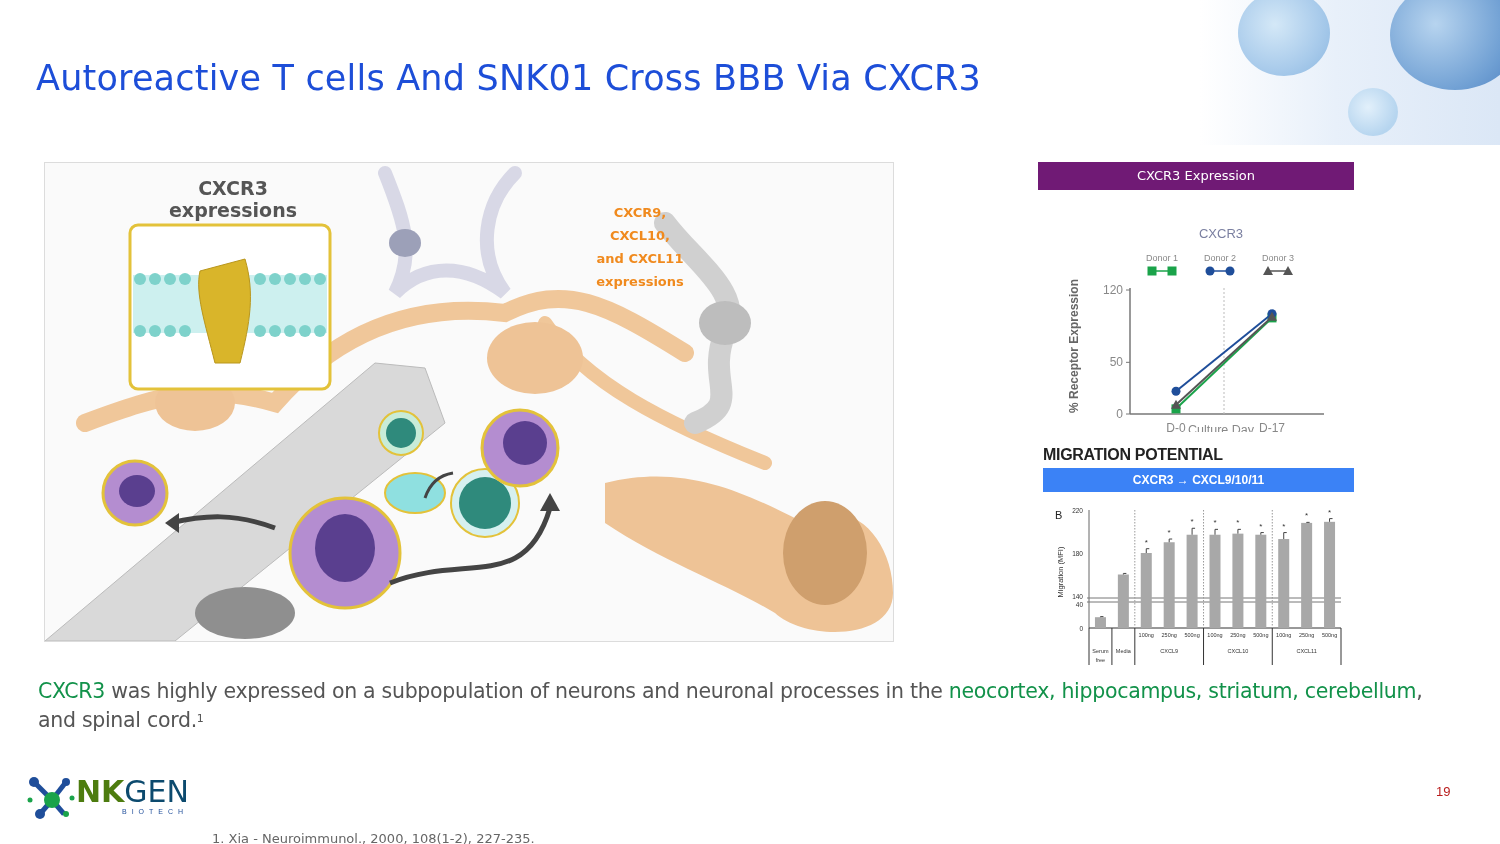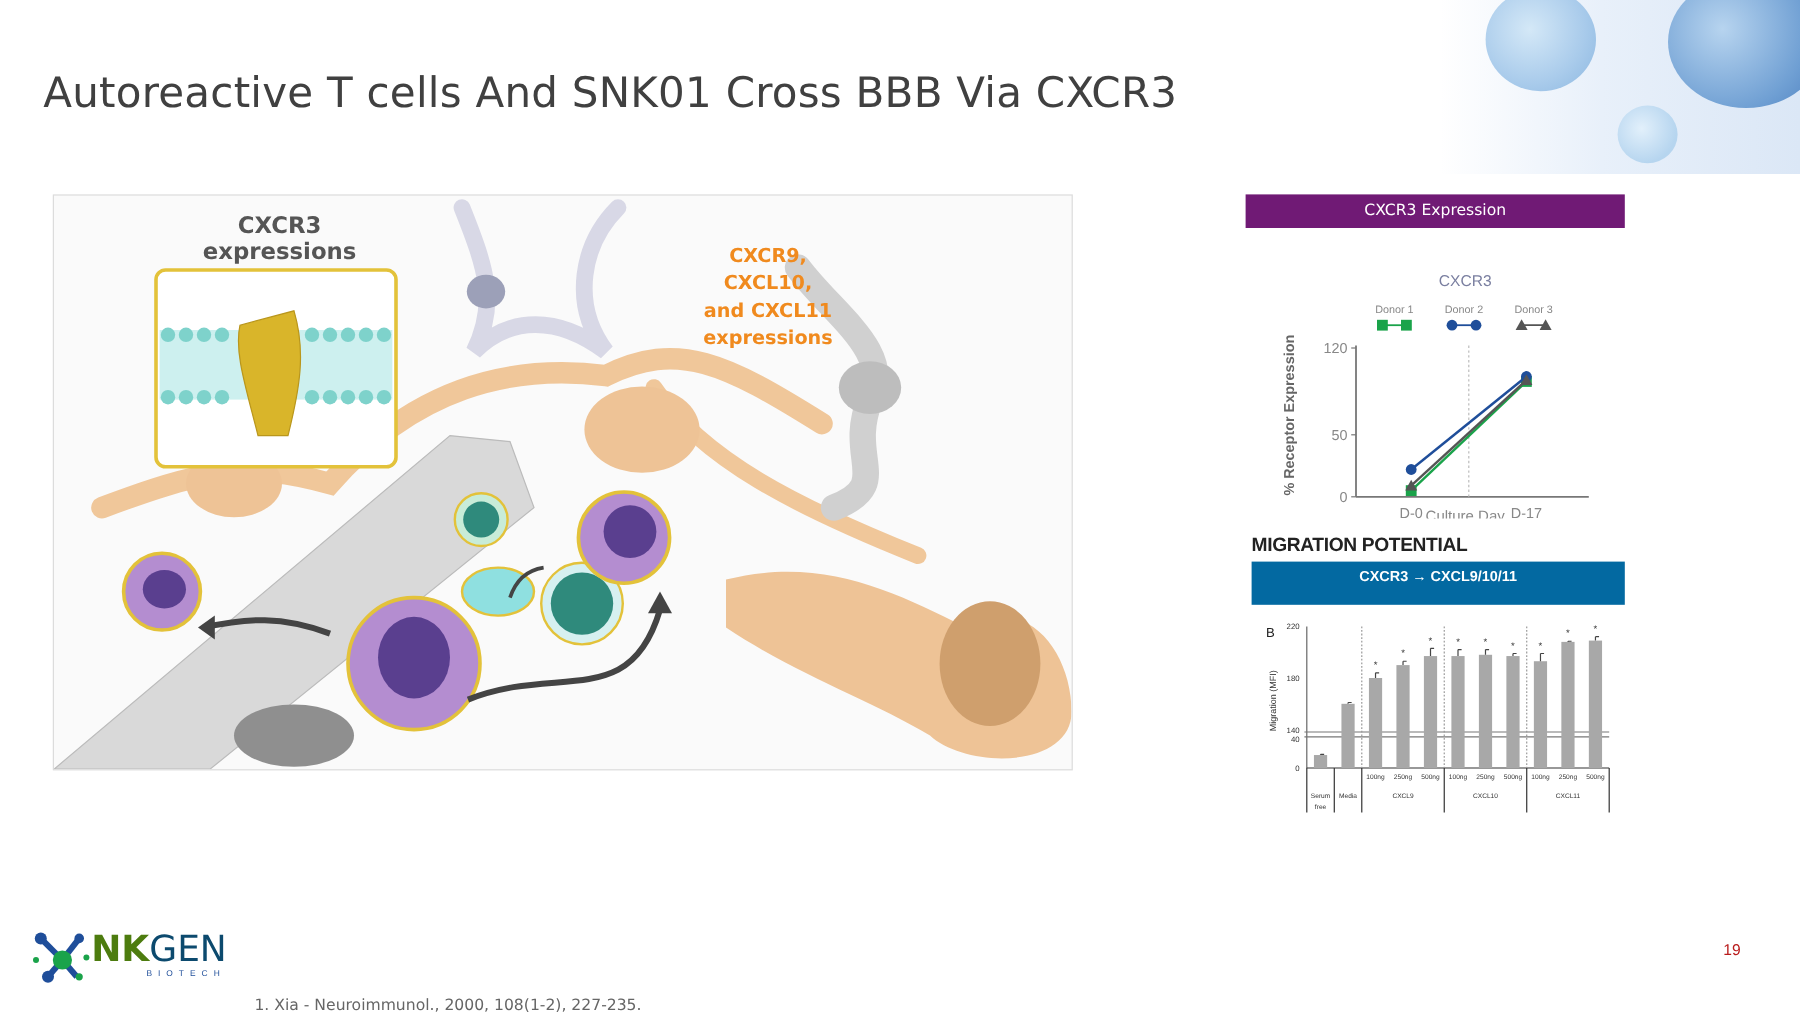--- a/index.html
+++ b/index.html
@@ -1,28 +1,28 @@
 <!DOCTYPE html>
 <html><head>
 <meta charset="utf-8">
 <style>
   html, body { margin:0; padding:0; }
   body { width:1500px; height:844px; position:relative; overflow:hidden; background:#ffffff; font-family:"Liberation Sans", sans-serif; }
   .deco { position:absolute; right:0; top:0; width:300px; height:145px; background:linear-gradient(90deg, #ffffff 0%, #e8f0fa 45%, #dbe7f6 100%); }
   .deco .blob { position:absolute; border-radius:50%; }
-  .title { position:absolute; left:36px; top:58px; font-size:35px; color:#404040; letter-spacing:0.2px; font-family:"DejaVu Sans", sans-serif; font-weight:normal; }
+  .title { position:absolute; left:36px; top:58px; font-size:35px; color:#1d4ed8; letter-spacing:0.2px; font-family:"DejaVu Sans", sans-serif; font-weight:normal; }
   .illus { position:absolute; left:44px; top:162px; width:848px; height:478px; border:1px solid #dcdcdc; background:#fafafa; overflow:hidden; }
   .illus svg { display:block; }
   .lbl-cxcr3 { position:absolute; left:118px; top:14px; width:140px; text-align:center; font-weight:bold; color:#555; font-size:19px; line-height:22px; font-family:"DejaVu Sans", sans-serif; }
-  .lbl-chemo { position:absolute; left:520px; top:38px; width:150px; text-align:center; font-weight:bold; color:#f08a1e; font-size:16px; line-height:23px; font-family:"DejaVu Sans", sans-serif; }
+  .lbl-chemo { position:absolute; left:520px; top:38px; width:150px; text-align:center; font-weight:bold; color:#f08a1e; font-size:13px; line-height:23px; font-family:"DejaVu Sans", sans-serif; }
   .panel1 { position:absolute; left:1038px; top:162px; width:316px; height:270px; }
   .banner { background:#701a75; color:#fff; text-align:center; font-size:13px; height:28px; line-height:28px; font-family:"DejaVu Sans", sans-serif; }
   .mig-label { position:absolute; left:1043px; top:446px; font-size:16px; font-weight:bold; color:#222; letter-spacing:-0.3px; font-family:"Liberation Sans", sans-serif; }
   .panel2 { position:absolute; left:1043px; top:468px; width:311px; height:200px; }
-  .banner2 { background:#0369a1; color:#fff; text-align:center; font-size:12px; font-weight:bold; height:36px; line-height:24px; }
+  .banner2 { background:#3b82f6; color:#fff; text-align:center; font-size:12px; font-weight:bold; height:24px; line-height:24px; }
   .bullets { position:absolute; left:38px; top:677px; width:1420px; font-size:20.5px; color:#555; font-family:"DejaVu Sans", sans-serif; font-weight:normal; letter-spacing:-0.3px; }
   .bullets p { margin:0 0 8px 0; line-height:29px; }
   .hl { color:#12924a; }
   sup { font-size:11px; vertical-align:top; position:relative; top:-2px; }
   .logo { position:absolute; left:26px; top:774px; width:170px; height:48px; }
   .ref { position:absolute; left:212px; top:805px; font-size:13px; color:#666; font-family:"DejaVu Sans", sans-serif;margin-top:26px; }
   .pagenum { position:absolute; left:1436px; top:784px; font-size:13px; color:#b91c1c; }
 </style>
 </head>
 <body>
@@ -227,20 +227,21 @@
       <line x1="229.27272727272728" y1="18" x2="229.27272727272728" y2="136" stroke="#999" stroke-dasharray="1.5,1.5"></line>
       <text x="240.72727272727275" y="145" text-anchor="middle" font-size="5.5" fill="#333">100ng</text>
       <text x="263.6363636363636" y="145" text-anchor="middle" font-size="5.5" fill="#333">250ng</text>
       <text x="286.54545454545456" y="145" text-anchor="middle" font-size="5.5" fill="#333">500ng</text>
       <text x="263.6363636363636" y="161" text-anchor="middle" font-size="5.5" fill="#333">CXCL11</text>
       <line x1="298" y1="136" x2="298" y2="173" stroke="#333"></line>
     </svg>
 </div>
 
 <div class="bullets">
+  <p id="b1"><span class="hl">CXCR3</span><span> was highly expressed on a subpopulation of neurons and neuronal processes in the </span><span class="hl">neocortex, hippocampus, striatum, cerebellum</span><span>, and spinal cord.</span><sup>1</sup></p>
 </div>
 
 <div class="logo">
   <svg width="52" height="48" style="position:absolute;left:0;top:0">
     <line x1="8" y1="8" x2="26" y2="26" stroke="#1f4e9a" stroke-width="5"></line>
     <line x1="40" y1="8" x2="26" y2="26" stroke="#1f4e9a" stroke-width="5"></line>
     <line x1="26" y1="26" x2="14" y2="40" stroke="#1f4e9a" stroke-width="5"></line>
     <line x1="26" y1="26" x2="38" y2="40" stroke="#1f4e9a" stroke-width="5"></line>
     <circle cx="8" cy="8" r="5" fill="#1f4e9a"></circle>
       <circle cx="40" cy="8" r="4" fill="#1f4e9a"></circle>

